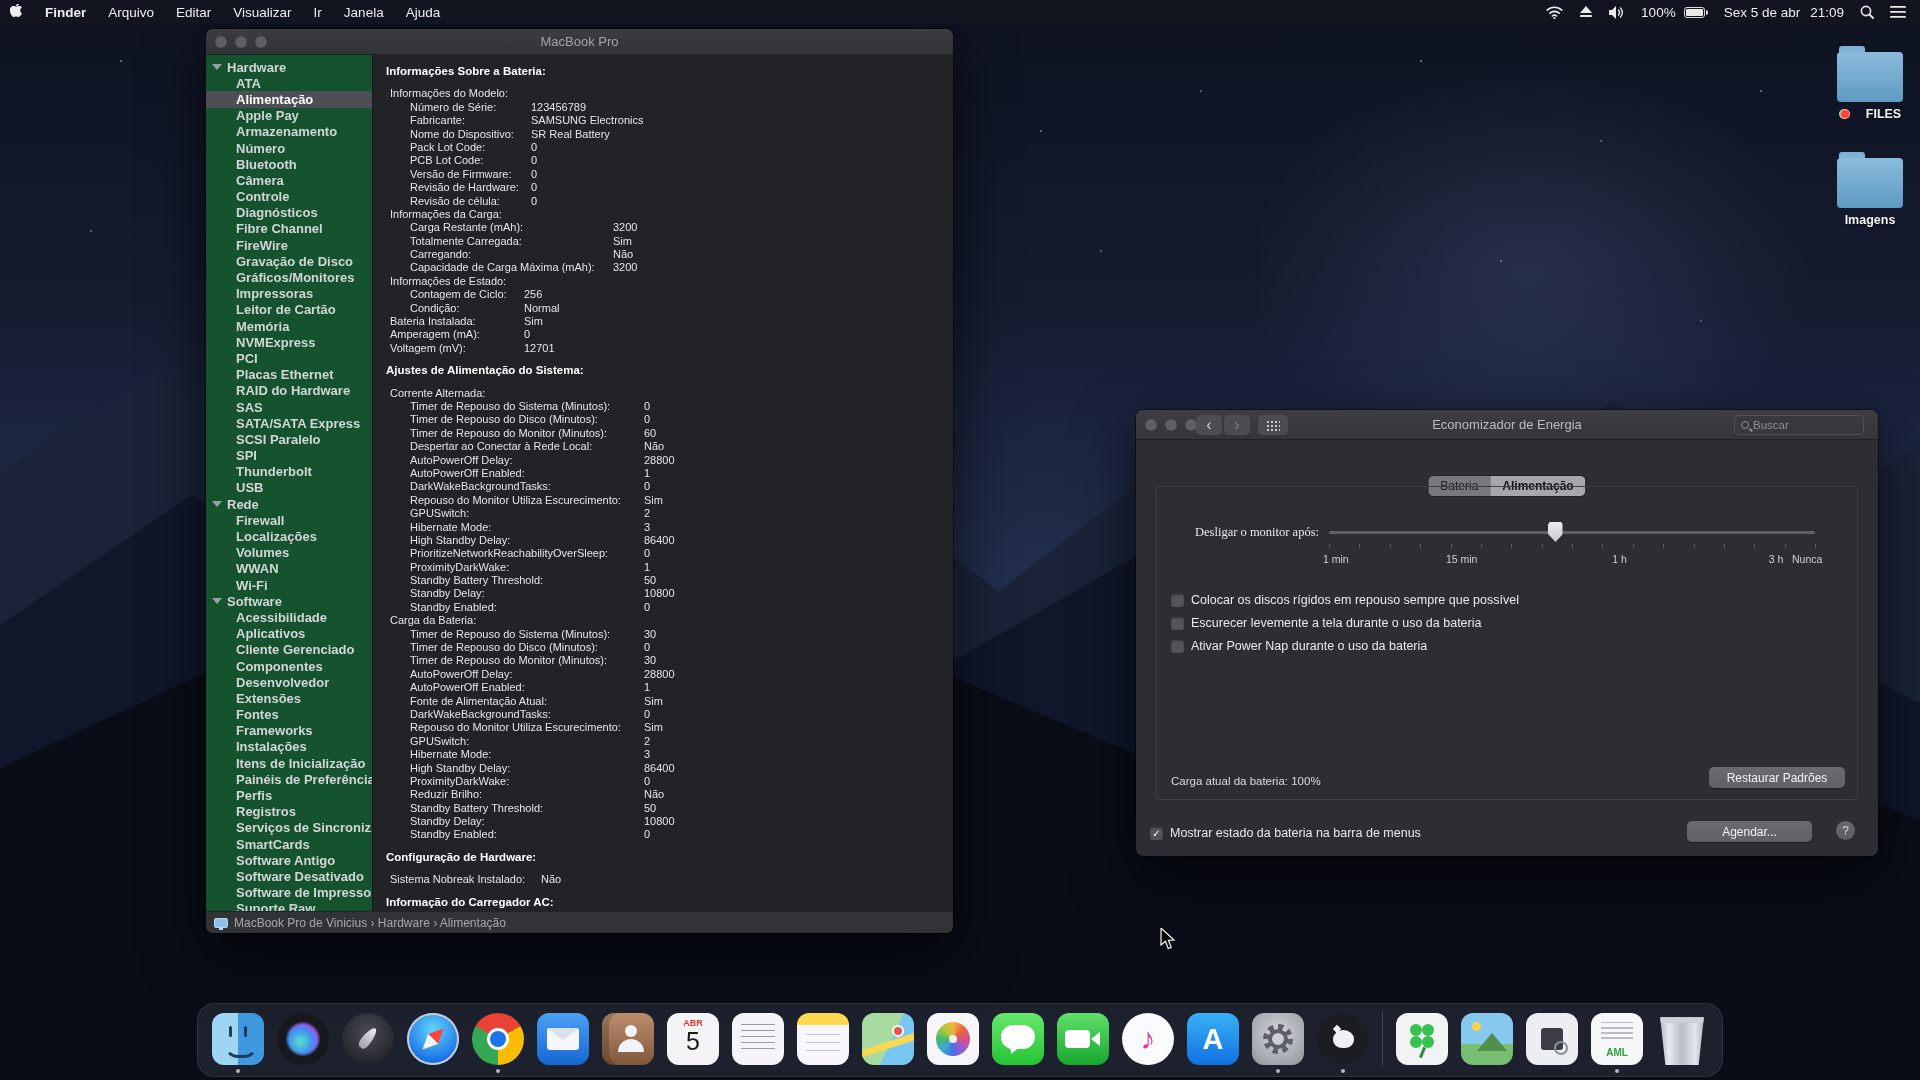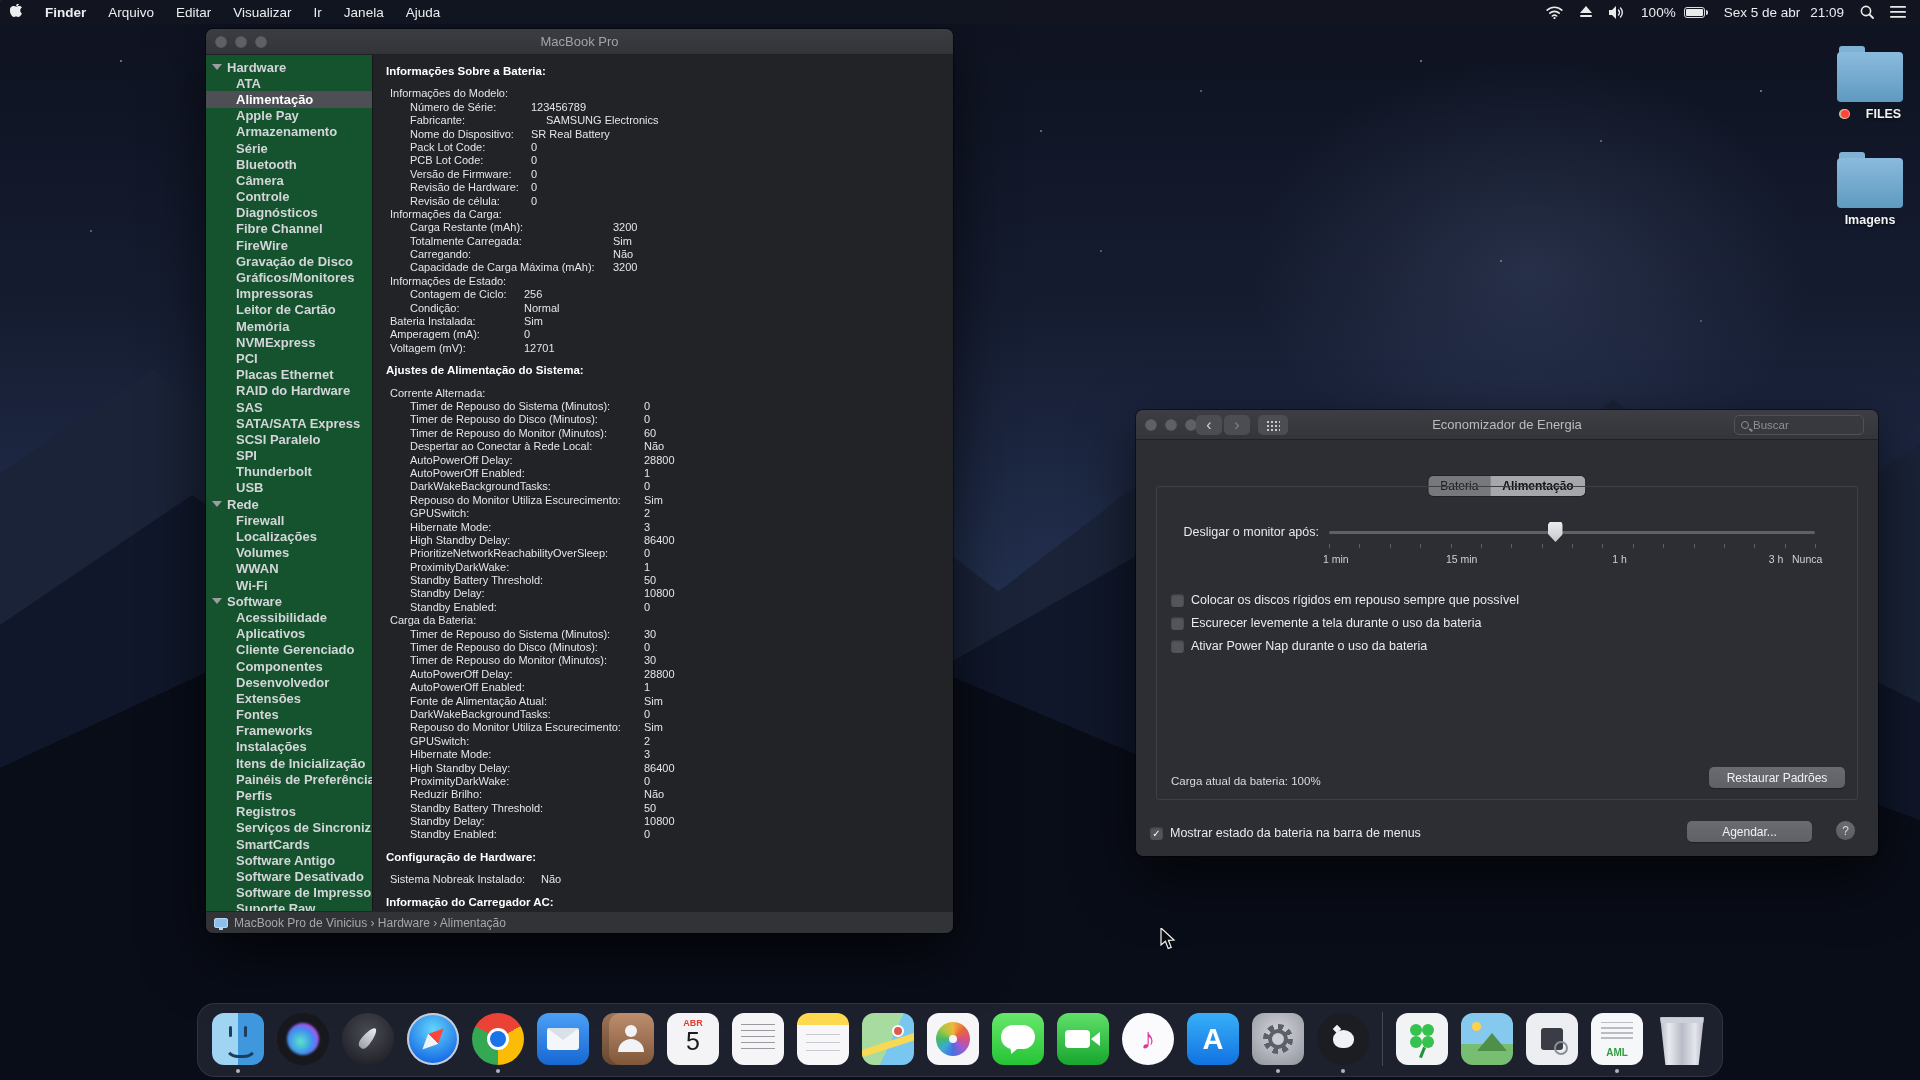--- a/index.html
+++ b/index.html
@@ -84,21 +84,21 @@
   .mag { width:8px; height:8px; border:1.5px solid #8e8f94; border-radius:50%; position:relative; flex:none; }
   .mag:after { content:""; position:absolute; left:7px; top:7px; width:4px; height:1.5px; background:#8e8f94; transform:rotate(40deg); }
   .search-ph { color:#8e8f94; font-size:11.5px; }
 
   .en-tabs { position:absolute; left:50%; top:66px; transform:translateX(-50%); display:flex; height:20px;
     border-radius:5px; overflow:hidden; box-shadow:0 0 0 1px rgba(0,0,0,.25); }
   .seg { display:flex; align-items:center; padding:0 12px; font-size:12px; background:#77787c; color:#1e1f21; }
   .seg-sel { background:#a6a7ab; color:#121214; font-weight:bold; }
 
   .en-panel { position:absolute; left:20px; top:76px; width:702px; height:314px; border:1px solid #3f4045; border-radius:3px; }
-  .sl-label { position:absolute; left:0px; top:38px; width:162px; text-align:right; color:#e7e8ea; font-size:12.5px; }
+  .sl-label { position:absolute; left:0px; top:38px; width:162px; text-align:right; color:#e7e8ea; font-size:12.5px;font-family:Liberation Serif, serif; }
   .sl-track { position:absolute; left:172px; top:44px; width:486px; height:3px; background:#606166; border-radius:2px; }
   .sl-thumb { position:absolute; top:-9px; width:15px; height:20px; background:linear-gradient(#ececee,#c7c8cc);
     clip-path:polygon(12% 0,88% 0,100% 12%,100% 60%,50% 100%,0 60%,0 12%); transform:translateX(-50%); }
   .tick { position:absolute; top:13px; width:1px; height:4px; background:#5c5d62; }
   .tick-lab { position:absolute; top:22px; transform:translateX(-50%); font-size:10.5px; color:#cfd0d3; white-space:nowrap; }
   .cb-row { position:absolute; left:14px; display:flex; align-items:center; gap:7px; }
   .cb { width:13px; height:13px; border-radius:3px; background:#54555b; box-shadow:inset 0 1px 2px rgba(0,0,0,.35); flex:none;
     display:flex; align-items:center; justify-content:center; }
   .cb.on:after { content:"✓"; color:#fff; font-size:10px; font-weight:bold; }
   .cb-label { color:#e9eaec; font-size:12.5px; }
@@ -327,21 +327,21 @@
   <div class="si-body">
     <div class="si-sidebar">
         <div class="sb-group">
           <div class="tri"></div>
           <span>Hardware</span>
         </div>
         <div class="sb-item">ATA</div>
         <div class="sb-item sel">Alimentação</div>
         <div class="sb-item">Apple Pay</div>
         <div class="sb-item">Armazenamento</div>
-        <div class="sb-item">Série</div>
+        <div class="sb-item">Número</div>
         <div class="sb-item">Bluetooth</div>
         <div class="sb-item">Câmera</div>
         <div class="sb-item">Controle</div>
         <div class="sb-item">Diagnósticos</div>
         <div class="sb-item">Fibre Channel</div>
         <div class="sb-item">FireWire</div>
         <div class="sb-item">Gravação de Disco</div>
         <div class="sb-item">Gráficos/Monitores</div>
         <div class="sb-item">Impressoras</div>
         <div class="sb-item">Leitor de Cartão</div>
@@ -387,21 +387,21 @@
         <div class="sb-item">Software Antigo</div>
         <div class="sb-item">Software Desativado</div>
         <div class="sb-item">Software de Impresso...</div>
         <div class="sb-item">Suporte Raw</div>
       </div>
     <div class="si-main">
         <div class="si-line si-h"><span>Informações Sobre a Bateria:</span></div>
         <div class="si-gap"></div>
         <div class="si-line"><span style="margin-left: 4px;">Informações do Modelo:</span></div>
         <div class="si-line"><span style="margin-left: 24px;">Número de Série:</span><span class="si-val" style="left: 145px;">123456789</span></div>
-        <div class="si-line"><span style="margin-left: 24px;">Fabricante:</span><span class="si-val" style="left: 160px;">SAMSUNG Electronics</span></div>
+        <div class="si-line"><span style="margin-left: 24px;">Fabricante:</span><span class="si-val" style="left: 145px;">SAMSUNG Electronics</span></div>
         <div class="si-line"><span style="margin-left: 24px; margin-top: 40px;">Nome do Dispositivo:</span><span class="si-val" style="left: 145px;">SR Real Battery</span></div>
         <div class="si-line"><span style="margin-left: 24px;">Pack Lot Code:</span><span class="si-val" style="left: 145px;">0</span></div>
         <div class="si-line"><span style="margin-left: 24px;">PCB Lot Code:</span><span class="si-val" style="left: 145px;">0</span></div>
         <div class="si-line"><span style="margin-left: 24px;">Versão de Firmware:</span><span class="si-val" style="left: 145px;">0</span></div>
         <div class="si-line"><span style="margin-left: 24px;">Revisão de Hardware:</span><span class="si-val" style="left: 145px;">0</span></div>
         <div class="si-line"><span style="margin-left: 24px;">Revisão de célula:</span><span class="si-val" style="left: 145px;">0</span></div>
         <div class="si-line"><span style="margin-left: 4px;">Informações da Carga:</span></div>
         <div class="si-line"><span style="margin-left: 24px;">Carga Restante (mAh):</span><span class="si-val" style="left: 227px;">3200</span></div>
         <div class="si-line"><span style="margin-left: 24px;">Totalmente Carregada:</span><span class="si-val" style="left: 227px;">Sim</span></div>
         <div class="si-line"><span style="margin-left: 24px;">Carregando:</span><span class="si-val" style="left: 227px;">Não</span></div>

